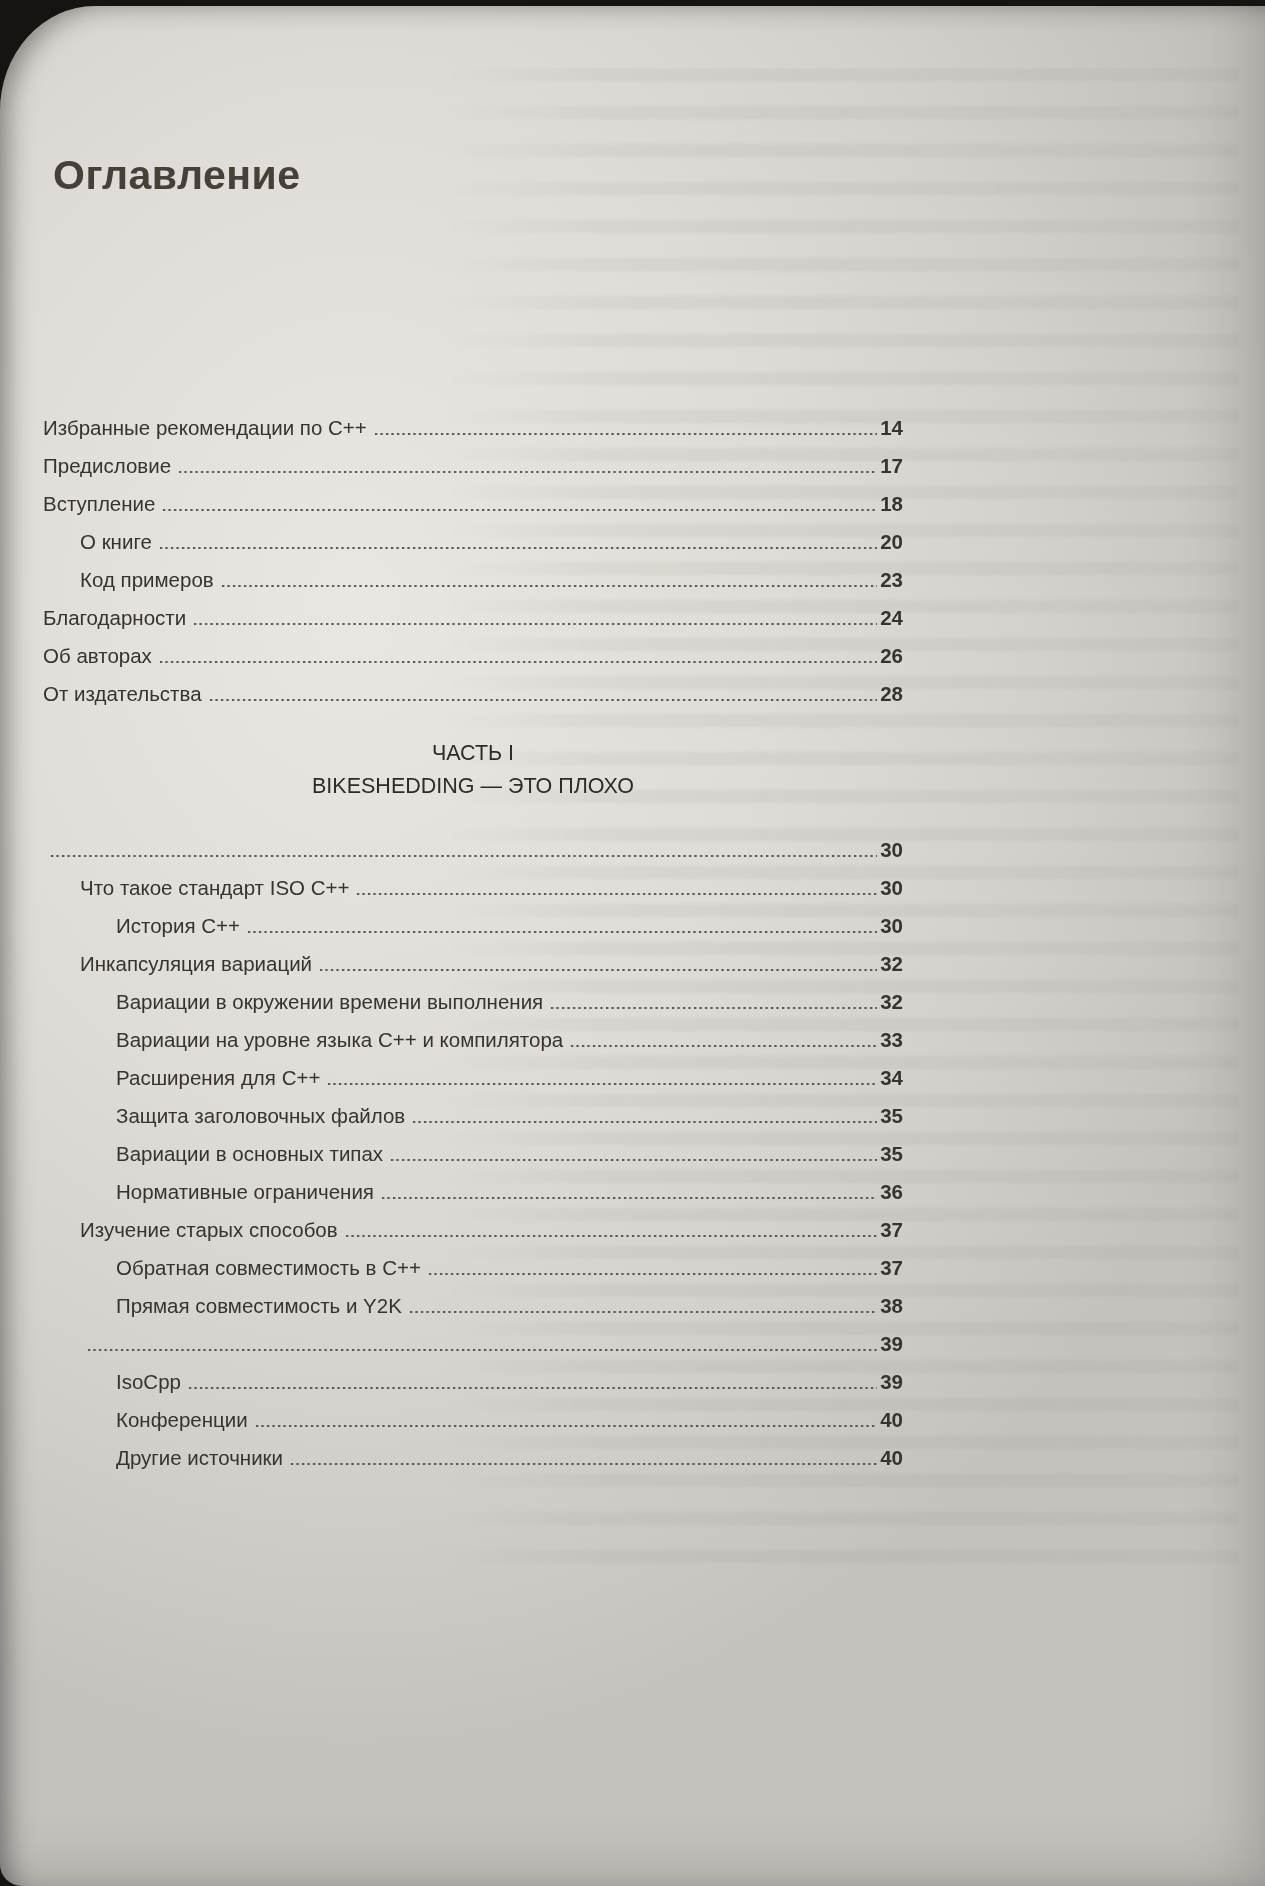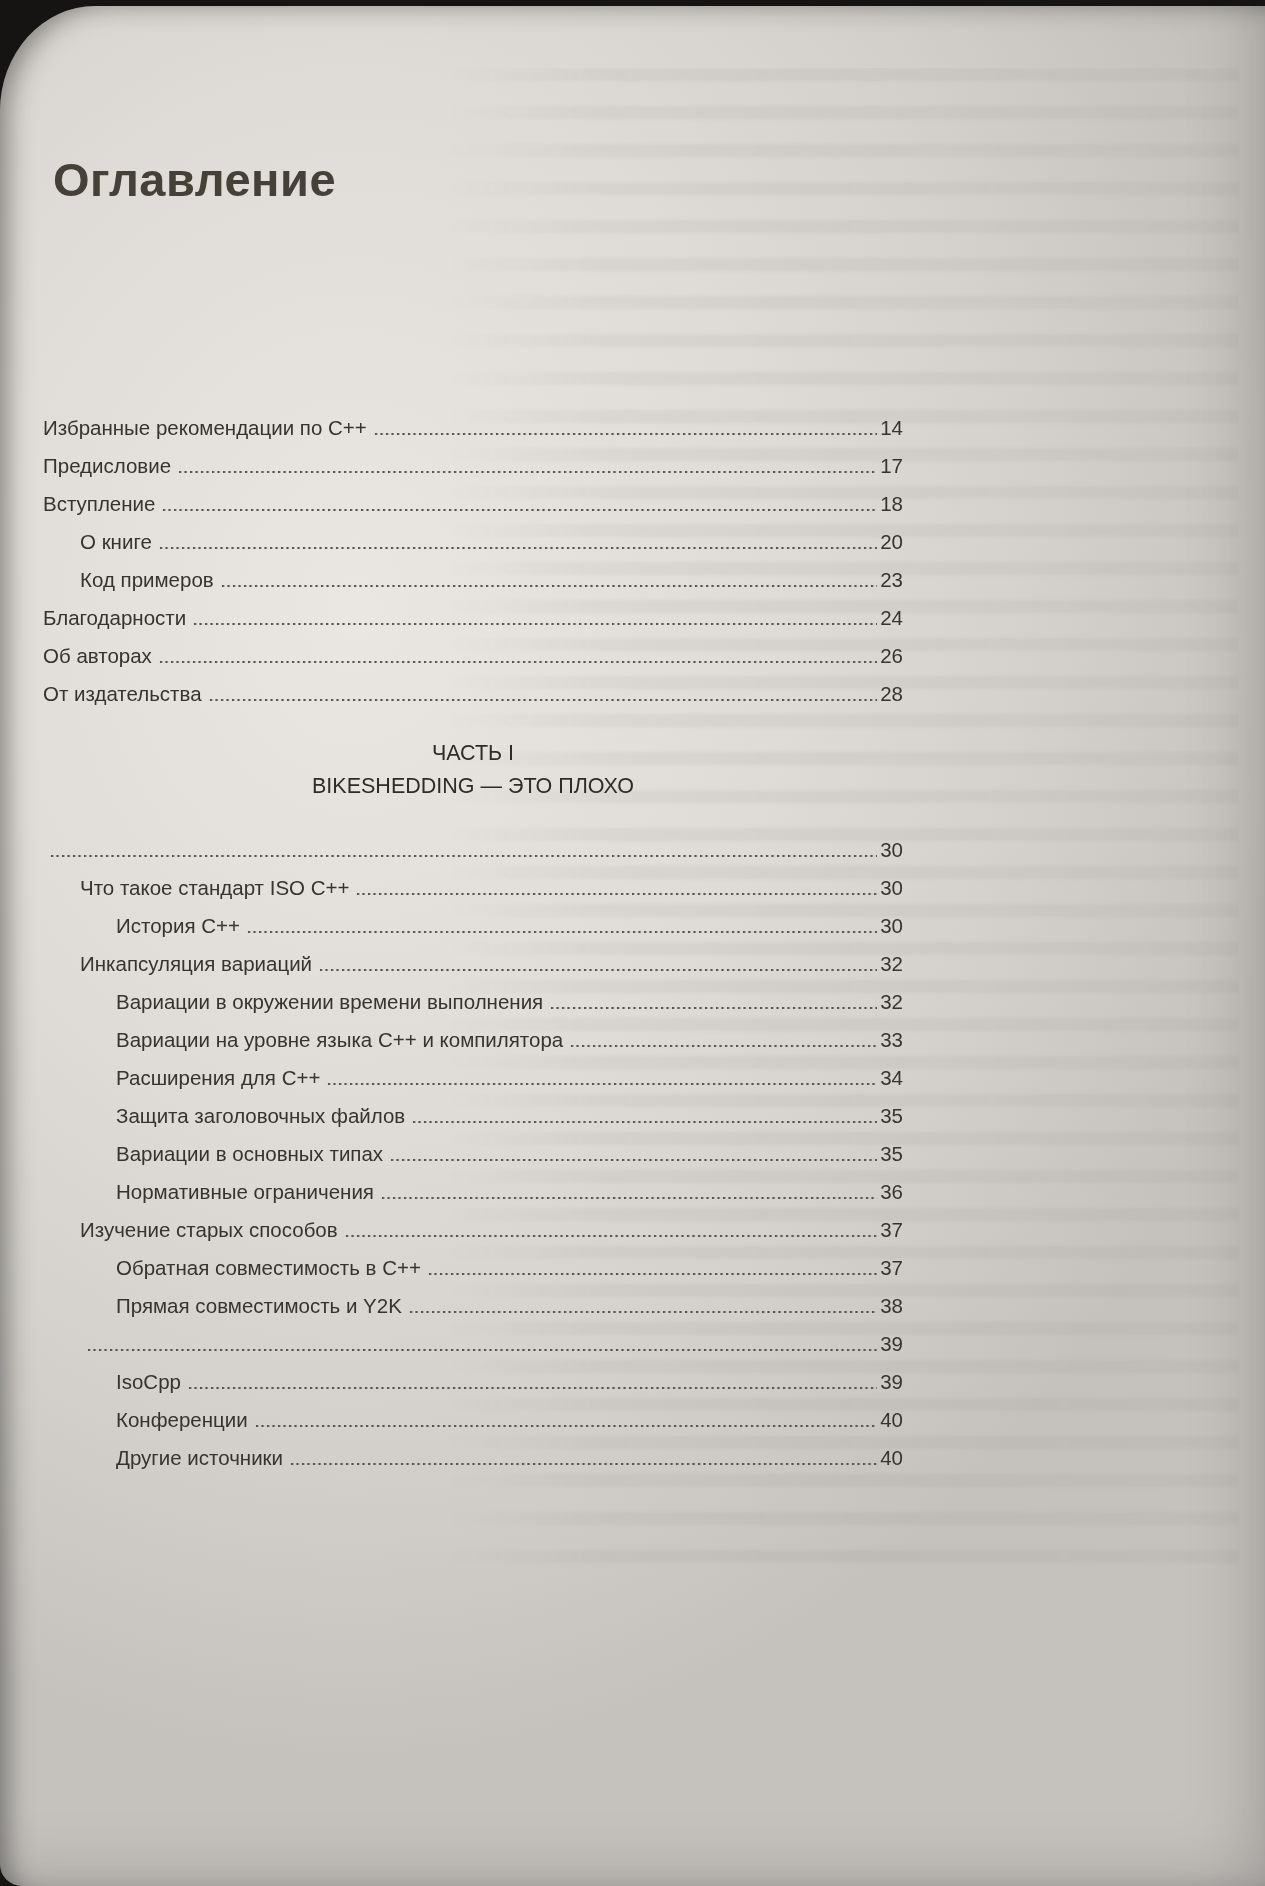--- a/index.html
+++ b/index.html
@@ -30,41 +30,41 @@
     filter: blur(1.6px);
     opacity:.5;
     pointer-events:none;
   }
   .content {
     position:absolute; left:43px; top:0; width:860px;
     color:#37342f;
   }
   .title {
     position:absolute; top:146px; left:10px;
-    font-size:47px; font-weight:700; letter-spacing:.5px;
+    font-size:41px; font-weight:700; letter-spacing:.5px;
     color:#454139;
   }
   .toc { position:absolute; left:0; width:100%; }
   .toc-front    { top:396px; }
   .toc-chapters { top:818px; }
   .toc-row {
     display:flex; align-items:flex-end;
     height:38px; font-size:20.5px;justify-content:space-between;
   }
   .toc-row.level1 { padding-left:37px; }
   .toc-row.level2 { padding-left:73px; }
   .toc-label { white-space:nowrap; }
   .chapter-prefix { font-weight:700; margin-right:14px; }
   .leader {
     flex:1; height:4px; margin:0 3px 4px 7px;
     background-image: radial-gradient(circle at 2px 2px, #55524c 1.1px, transparent 1.5px);
     background-size:5.5px 4px;
     background-repeat:repeat-x;
   }
-  .toc-page { white-space:nowrap; }
+  .toc-page { white-space:nowrap;font-weight:bold; }
   .part {
     position:absolute; top:731px; left:0; width:100%;
     text-align:center; font-weight:400;
     font-size:21.5px; line-height:33px;
     color:#2f2c28;
   }
 </style>
 </head>
 <body>
 

